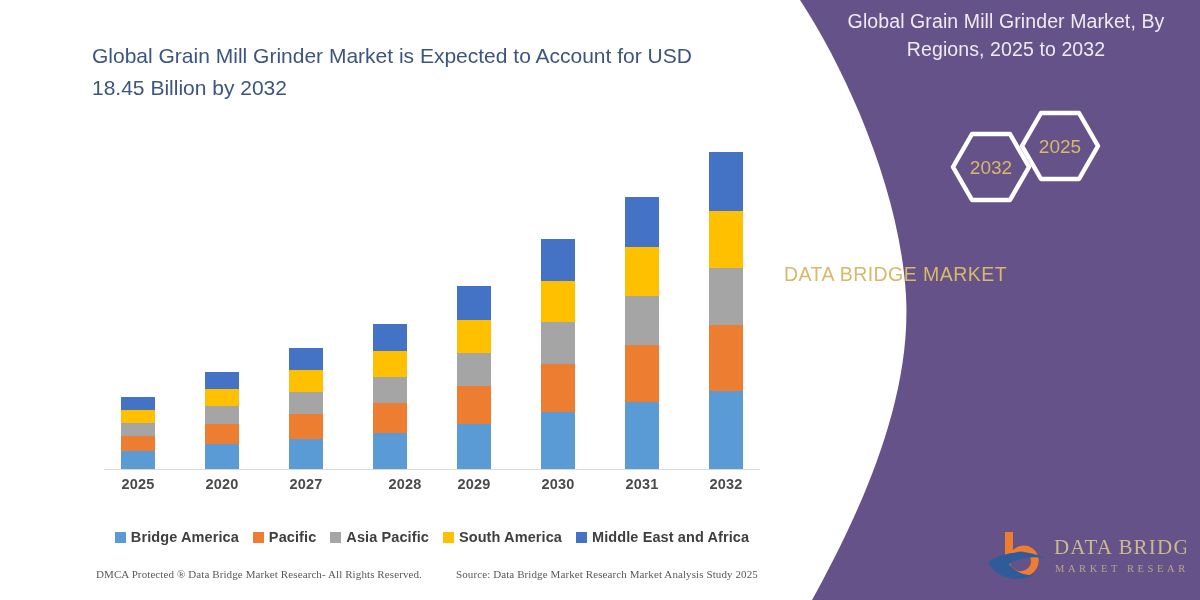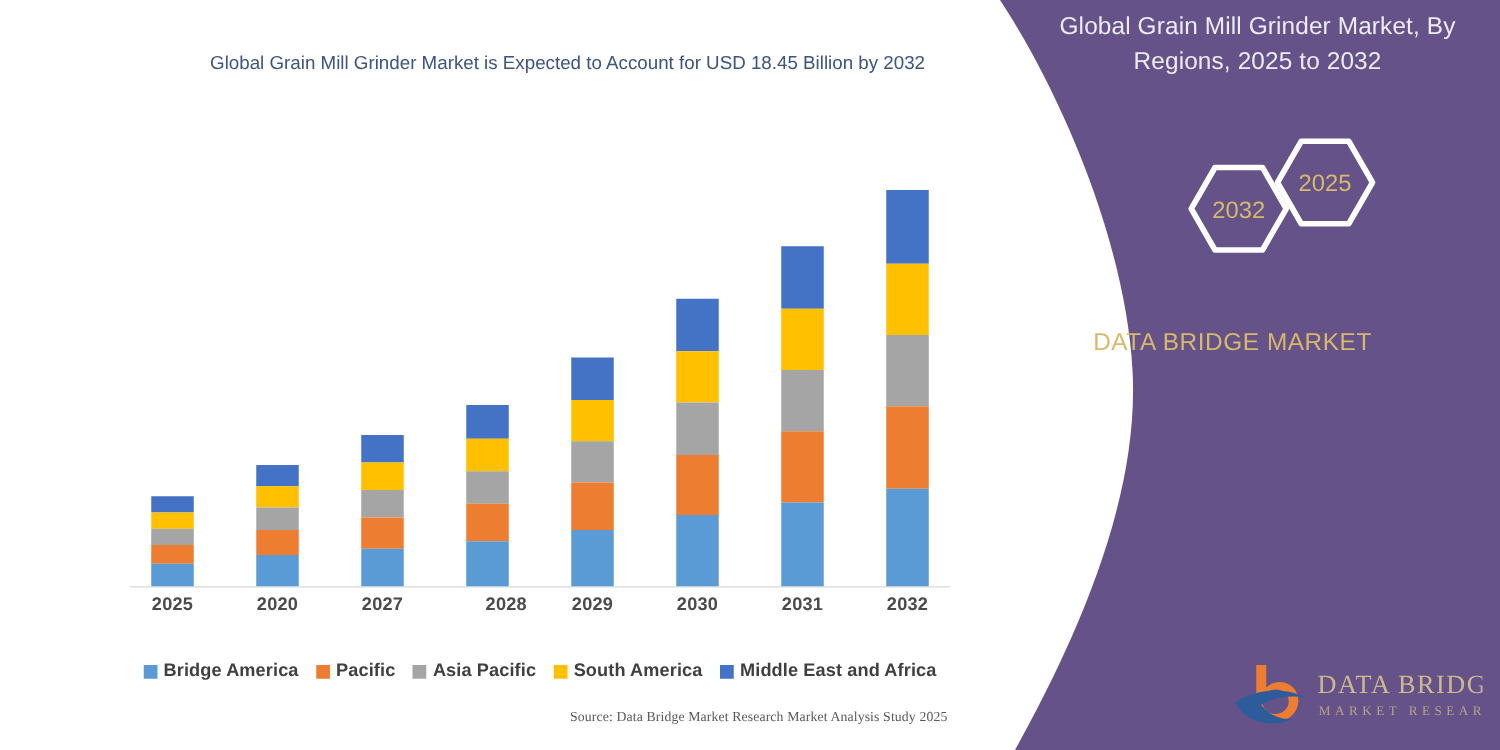--- a/index.html
+++ b/index.html
@@ -32,37 +32,37 @@
     font-weight: 400;
     letter-spacing: .1px;
   }
 
   
   #hex-group { position: absolute; z-index: 3; top: 108px; right: 86px; width: 190px; height: 120px; }
 
   #brand-name {
     position: absolute; z-index: 3;
     top: 261px; right: 12px; width: 404px;
-    text-align: center;
+    text-align: left;
     color: #d8b86a;
     font-size: 19.5px;
     line-height: 1.42;
     letter-spacing: .45px;
   }
 
   
   #logo { position: absolute; z-index: 3; right: 14px; bottom: 14px; width: 204px; height: 62px; }
 
   
   #headline {
     position: absolute; z-index: 4;
     top: 40px; left: 92px; width: 648px;
-    text-align: right;
+    text-align: left;
     color: #3c5480;
-    font-size: 15px;
+    font-size: 21px;
     line-height: 1.53;
     font-weight: 400;
   }
 
   
   #chart { position: absolute; z-index: 4; left: 96px; top: 140px; width: 672px; height: 336px; }
   #plot { position: absolute; left: 0; top: 0; width: 672px; height: 330px; }
   #axis-line { position: absolute; left: 8px; bottom: 0px; width: 656px; height: 1px; background: #d9d9d9; }
 
   .bar-col {
@@ -228,16 +228,17 @@
         <span class="legend-swatch" style="background: rgb(255, 192, 0);"></span>
         <span class="legend-label">South America</span>
       </div>
       <div class="legend-item">
         <span class="legend-swatch" style="background: rgb(68, 114, 196);"></span>
         <span class="legend-label">Middle East and Africa</span>
       </div>
     </div>
 
   <div id="footer">
+    <div class="footer-text" id="footer-dmca">DMCA Protected ® Data Bridge Market Research- All Rights Reserved.</div>
     <div class="footer-text" id="footer-source">Source: Data Bridge Market Research  Market Analysis Study 2025</div>
   </div>
 
 </div>
 
 </body></html>

